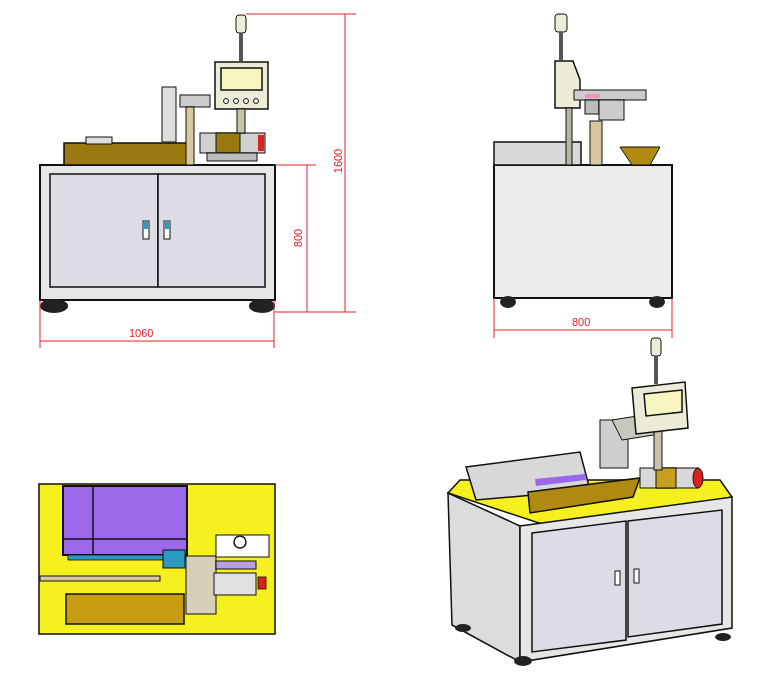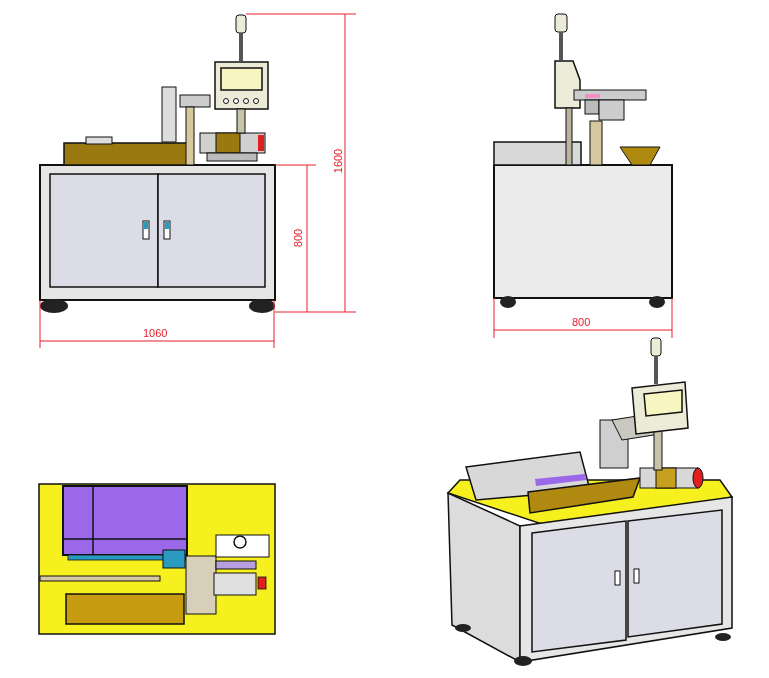--- a/index.html
+++ b/index.html
@@ -126,16 +126,16 @@
     <polygon points="612,420 650,414 660,434 622,440" fill="#c8c8c0" stroke="#111" stroke-width="1"></polygon>
     <rect x="654" y="430" width="8" height="40" fill="#c8c4a8" stroke="#111" stroke-width="1"></rect>
 
     <polygon points="632,388 685,382 688,428 636,434" fill="#ecebd8" stroke="#111" stroke-width="1.5"></polygon>
     <polygon points="644,394 682,390 682,412 646,416" fill="#f8f6c0" stroke="#111" stroke-width="1.5"></polygon>
     <rect x="651" y="338" width="10" height="18" rx="3" fill="#ecebd8" stroke="#111" stroke-width="1"></rect>
     <rect x="654" y="356" width="4" height="28" fill="#555"></rect>
   </g>
 </svg>
 
-<div class="dim-label" style="left:143px; top:327px;">1060</div>
+<div class="dim-label" style="left:129px; top:327px;">1060</div>
 <div class="dim-label vert" style="left:289px; top:232px;">800</div>
 <div class="dim-label vert" style="left:326px; top:155px;">1600</div>
 <div class="dim-label" style="left:572px; top:316px;">800</div>
 
 </body></html>

